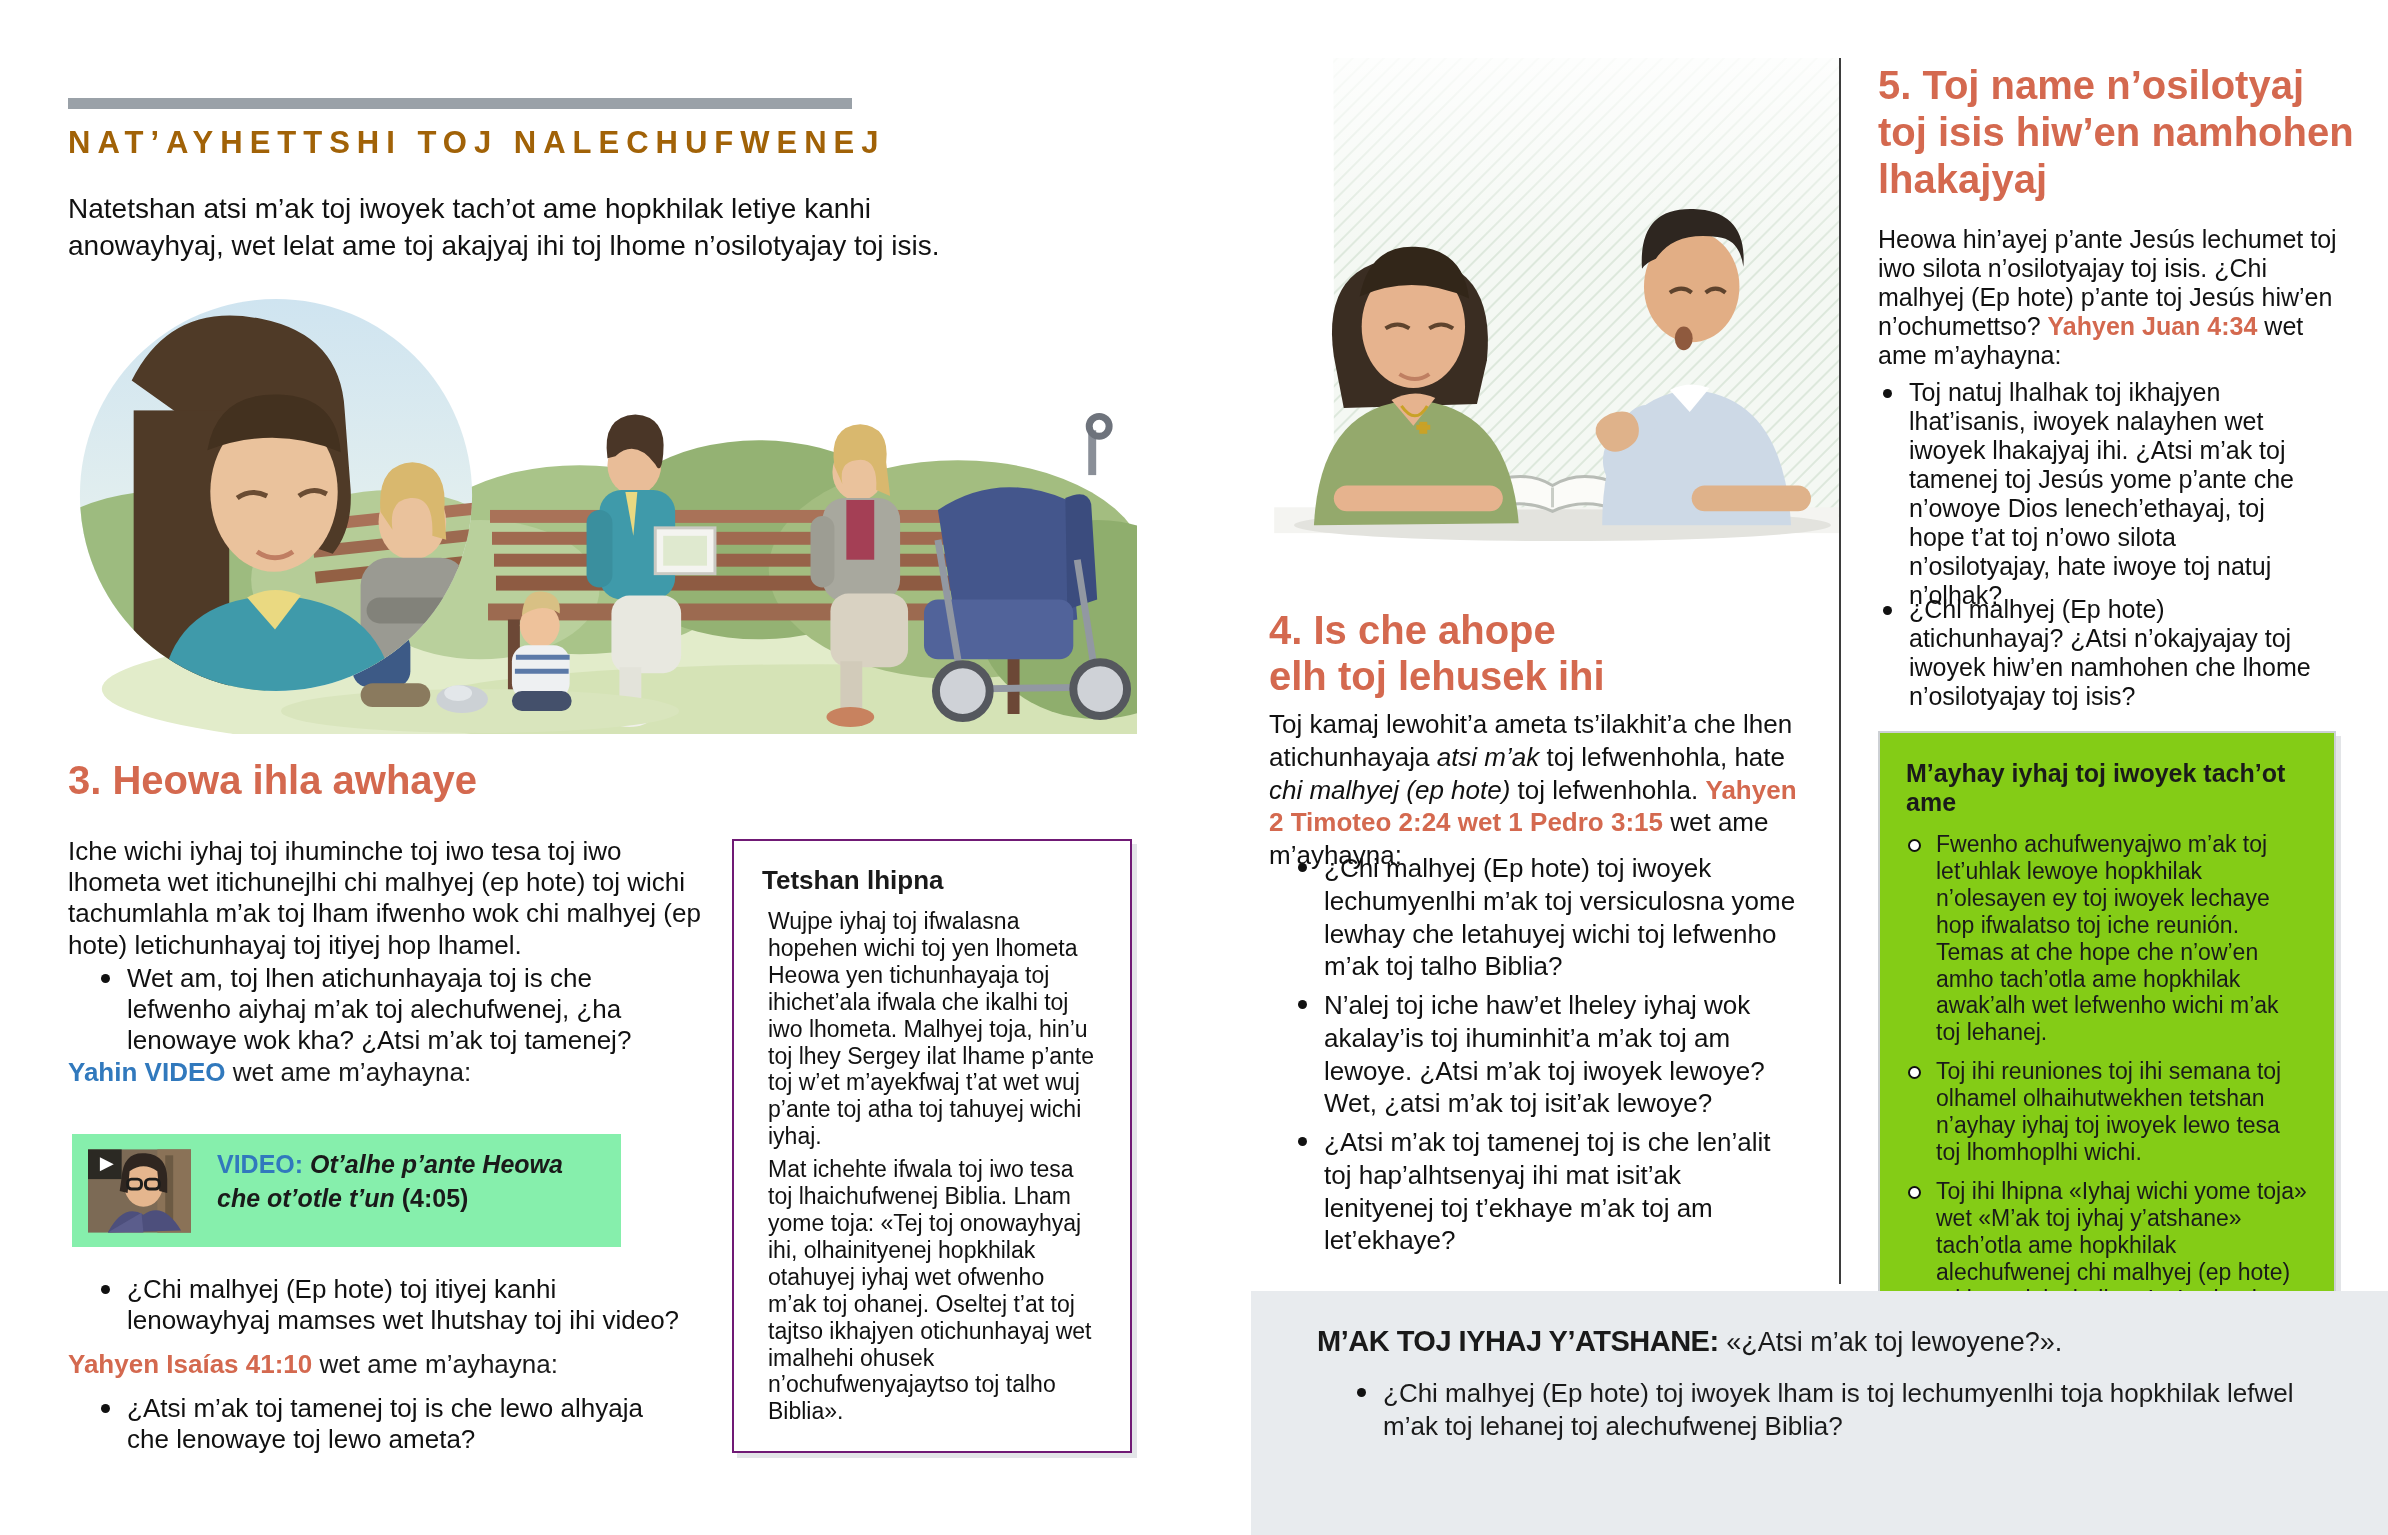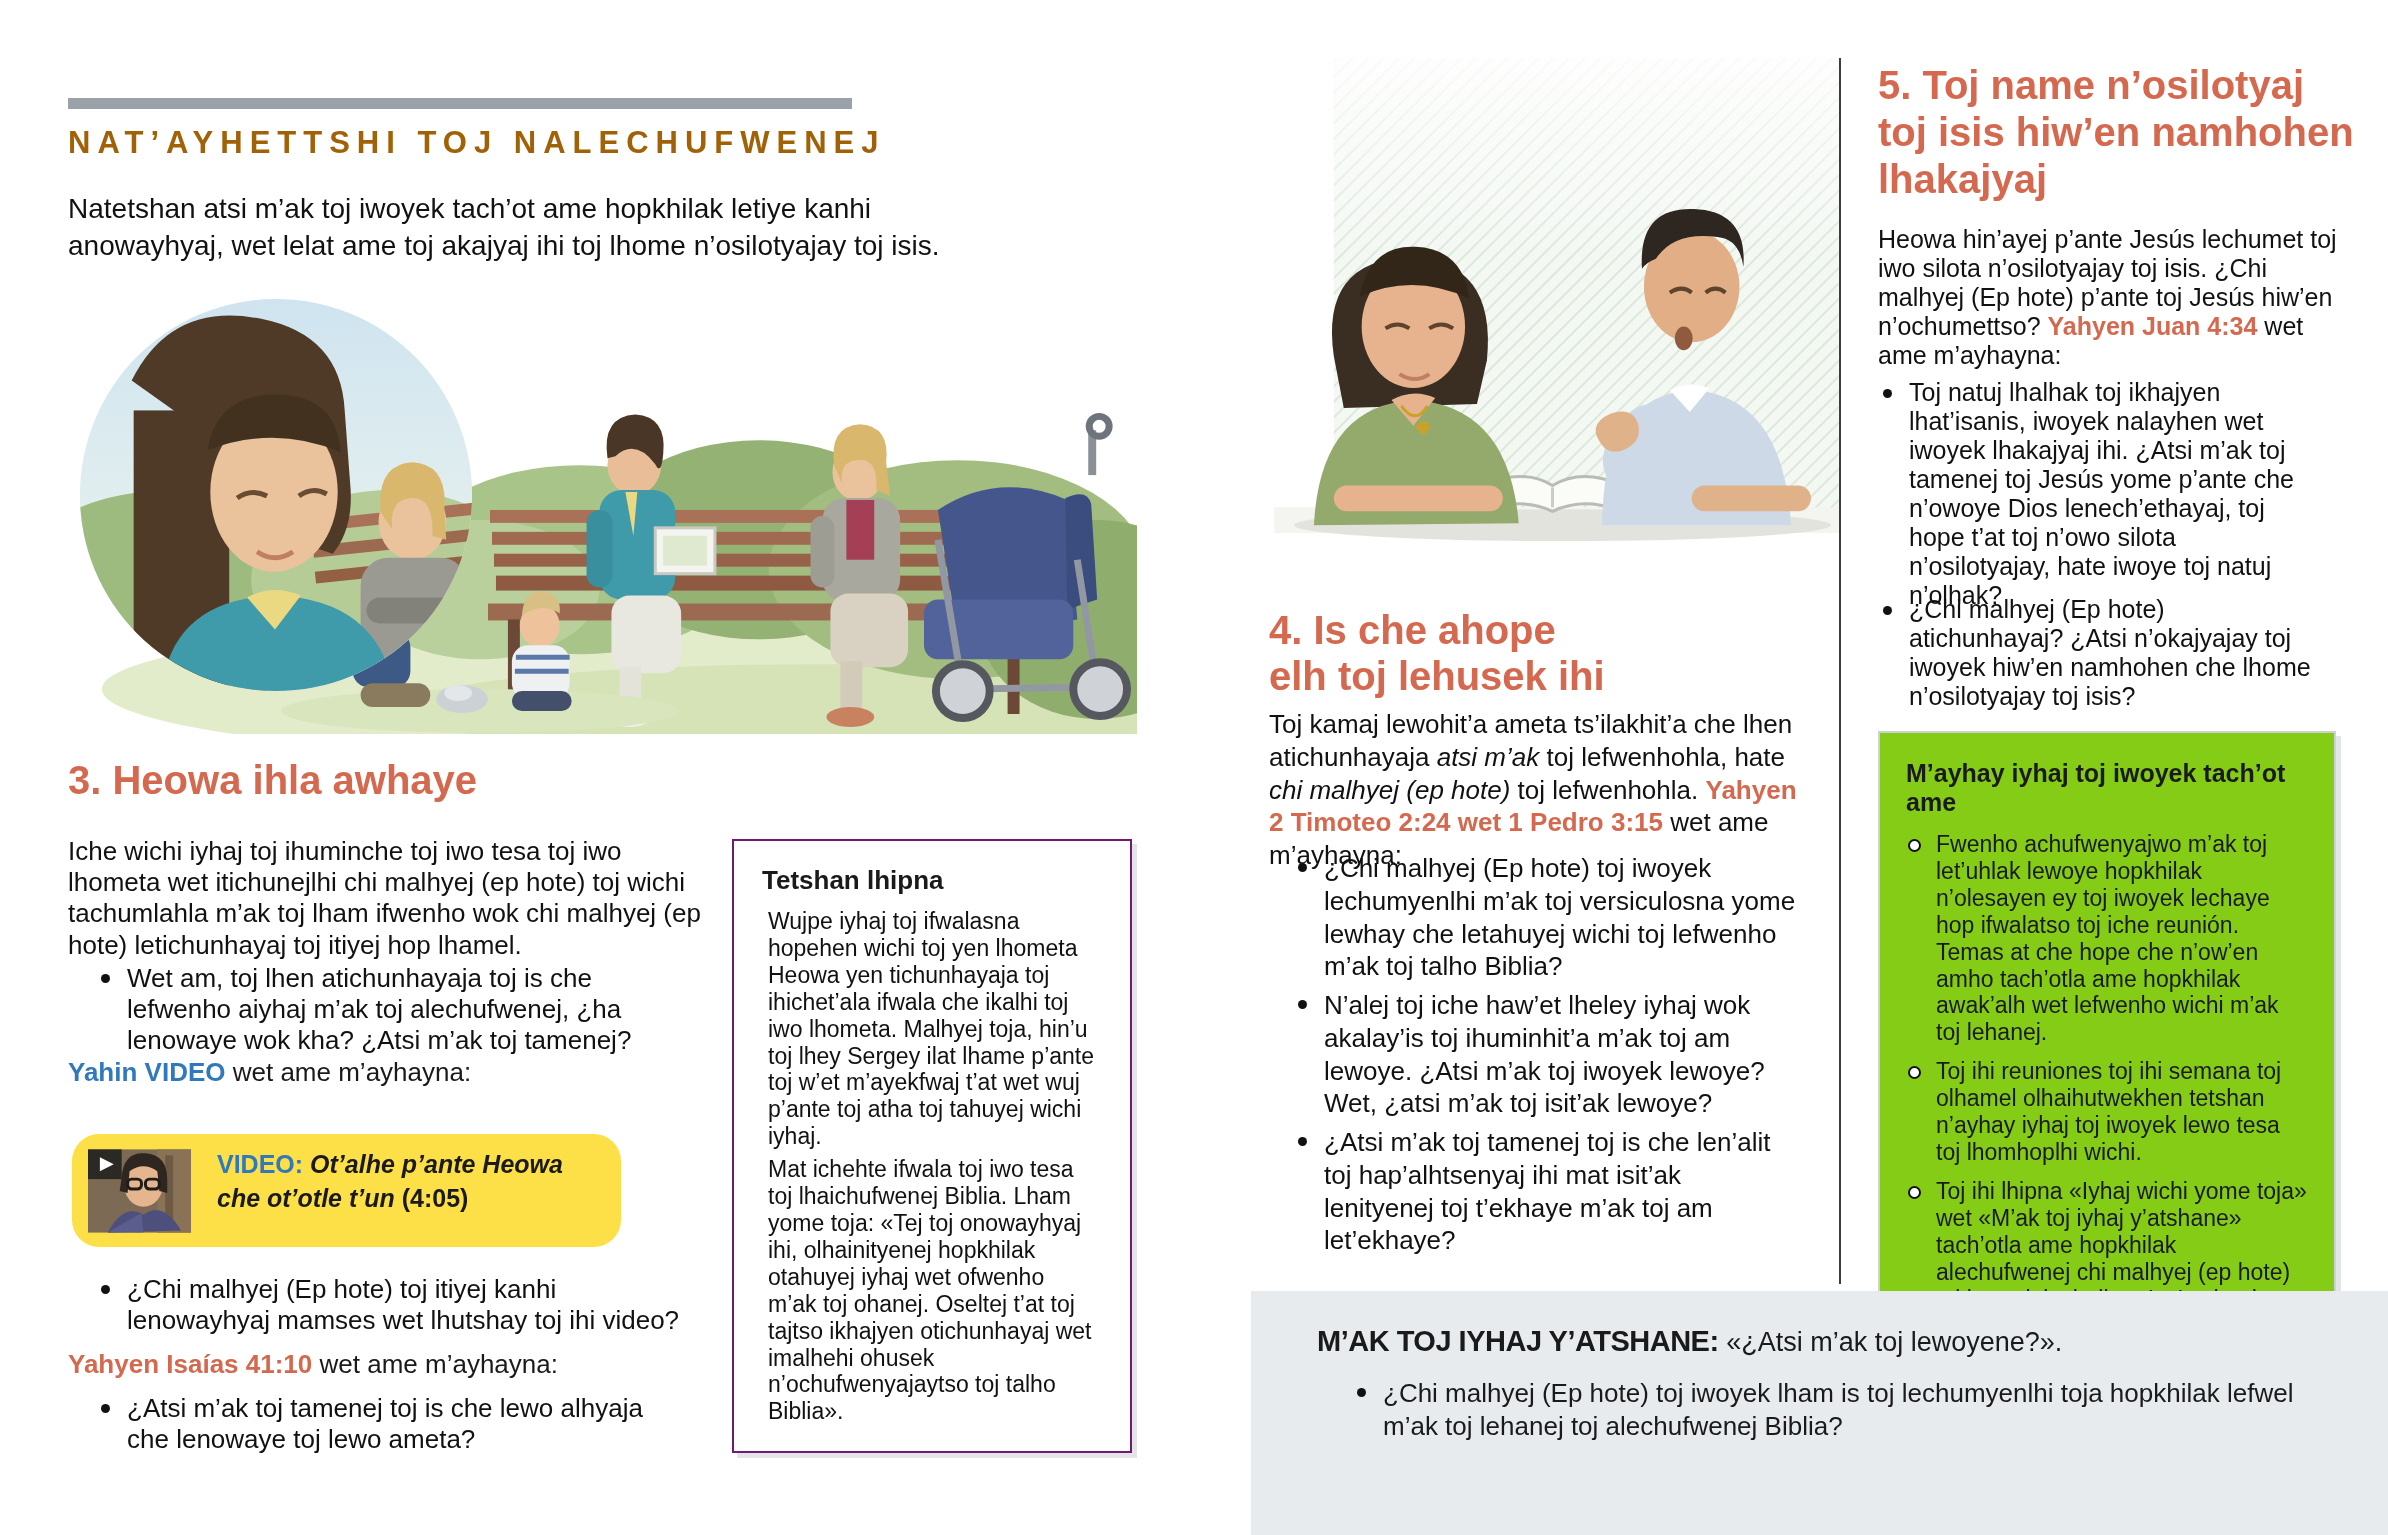--- a/index.html
+++ b/index.html
@@ -17,21 +17,21 @@
   .s3-para{left:68px;top:836px;width:653px;}
   .brow{display:flex;align-items:flex-start;}
   .dot{width:9px;height:9px;border-radius:50%;background:#111;margin:11px 17px 0 0;flex:none;}
   .odot{width:9px;height:9px;border:2px solid #111;border-radius:50%;background:#fff;margin:8px 15px 0 2px;flex:none;}
   .btxt{flex:1;}
   .s3-b1{left:101px;top:963px;width:597px;}
   .lead{font-size:26px;line-height:1.2;}
   .s3-lead1{left:68px;top:1057px;width:637px;}
   .bluelink{color:#3179bd;font-weight:700;cursor:pointer;}
   .ref{color:#d4694f;font-weight:700;cursor:pointer;}
-  .video-box{left:72px;top:1134px;width:549px;height:113px;background:#fde047;cursor:pointer;border-radius:27px;}
+  .video-box{left:72px;top:1134px;width:549px;height:113px;background:#86efac;cursor:pointer;}
   .vthumb{position:absolute;left:16px;top:15px;width:103px;height:84px;}
   .vtext{position:absolute;left:145px;top:14px;width:388px;font-size:25px;line-height:1.35;font-weight:700;}
   .vtitle{font-style:italic;}
   .s3-b2{left:101px;top:1274px;width:597px;}
   .s3-lead2{left:68px;top:1349px;width:637px;}
   .s3-b3{left:101px;top:1393px;width:577px;}
   
   .sidebox{left:732px;top:839px;width:400px;min-height:450px;background:#fff;border:2px solid #701a75;
            box-shadow:5px 5px 0 #e3e5e8;box-sizing:border-box;padding:24px 26px 20px 28px;}
   .sidebox h3{margin:0 0 12px 0;font-size:26px;font-weight:700;}

